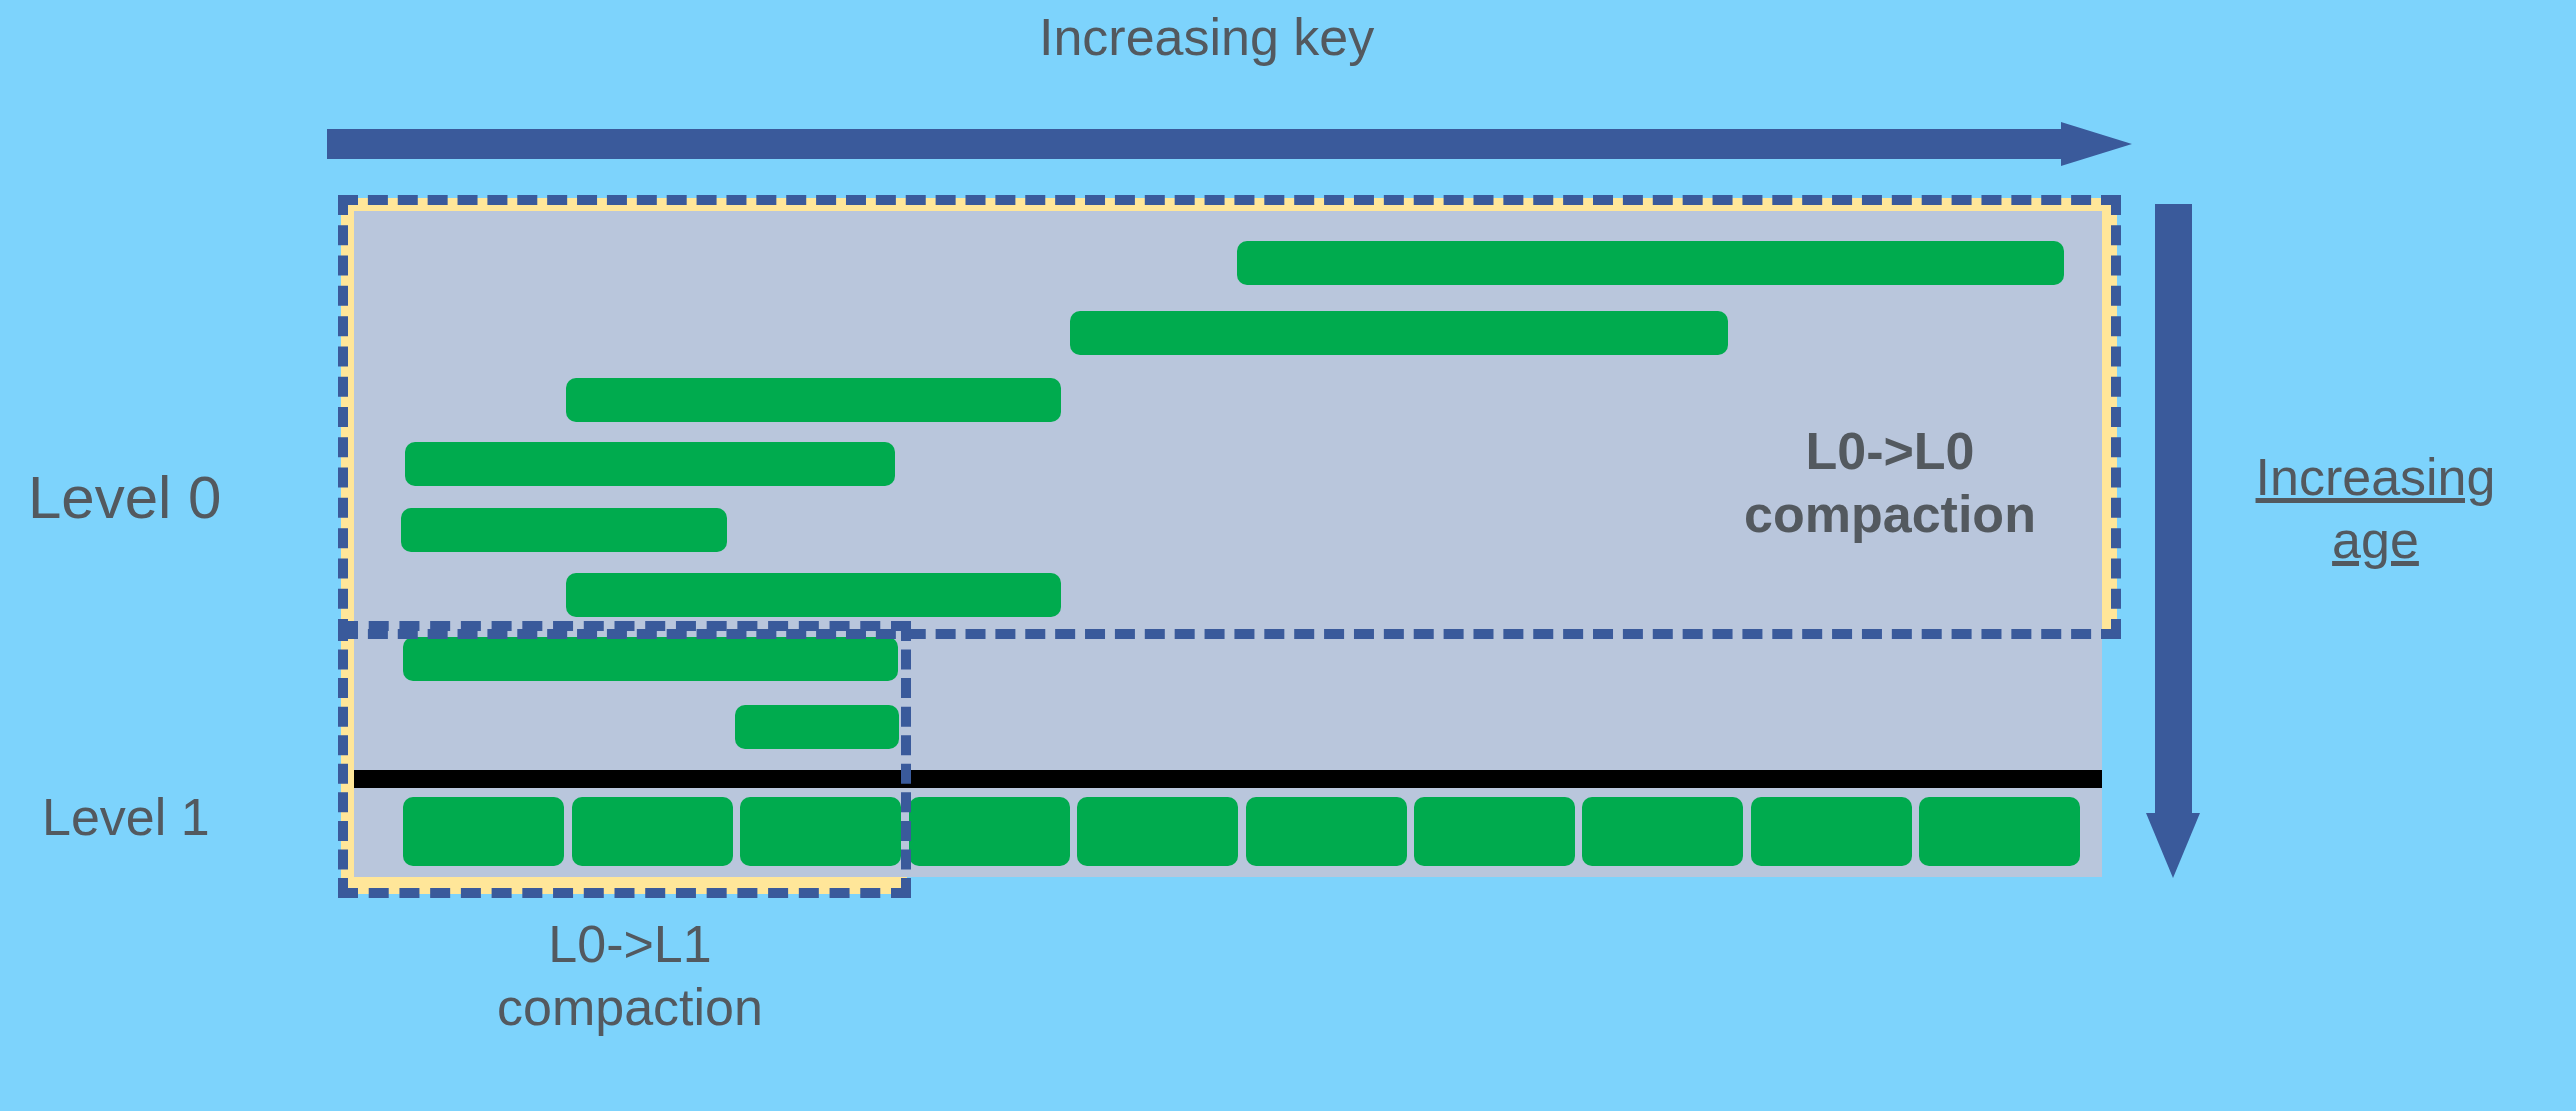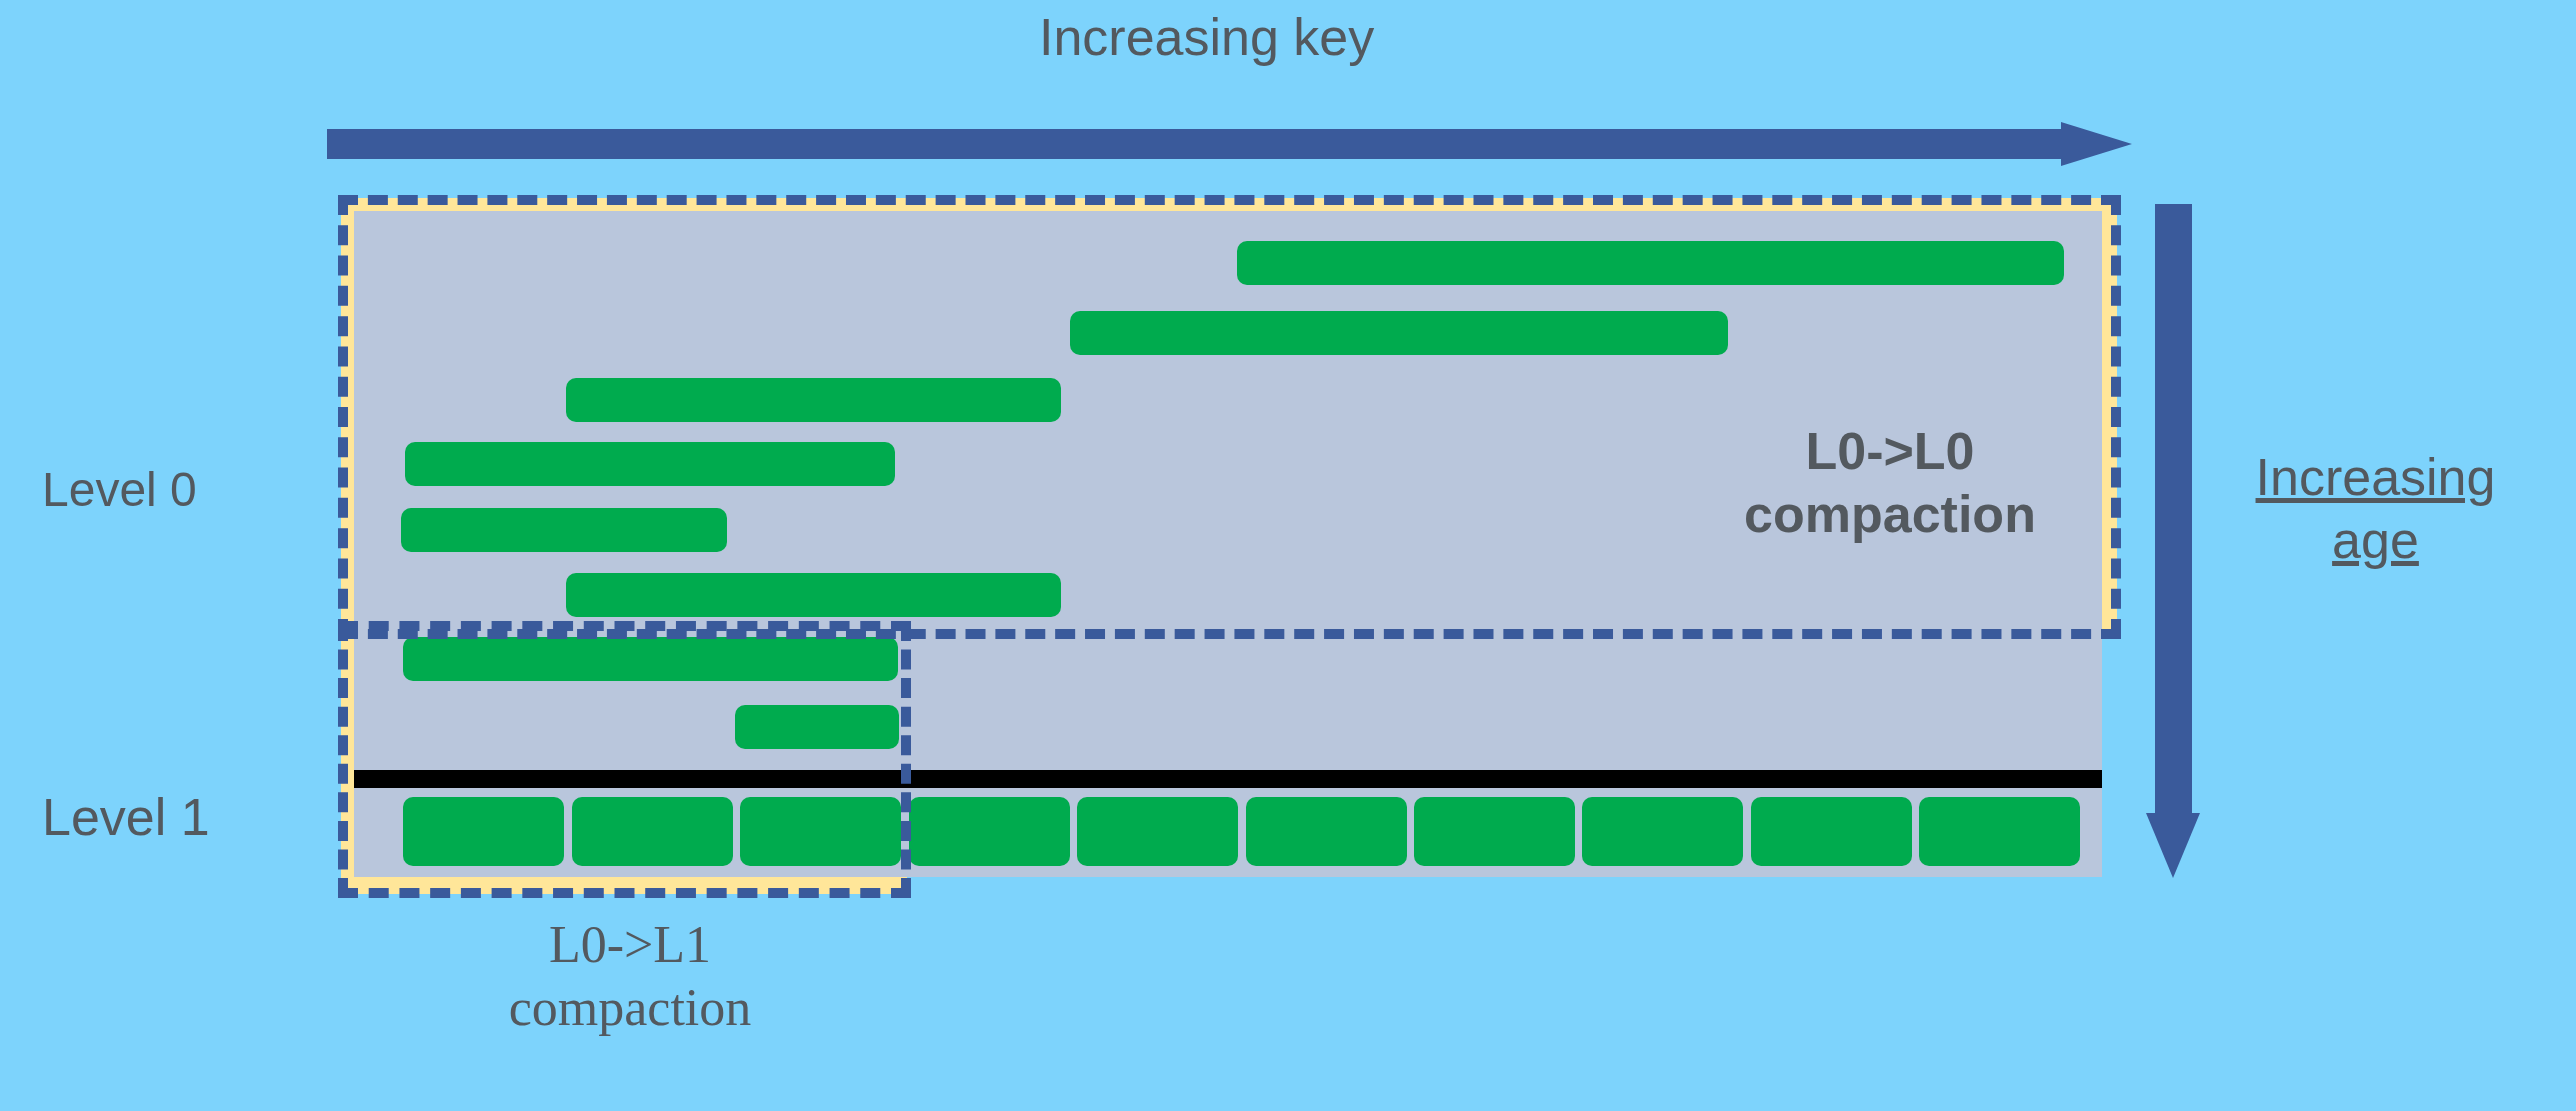--- a/index.html
+++ b/index.html
@@ -167,23 +167,23 @@
     font-size: 52px;
   }
   #label-increasing-age {
     left: 2209px;
     top: 446px;
     font-size: 52px;
     text-align: center;
     width: 333px;
   }
   #label-level0 {
-    left: 42px;
+    left: 28px;
     top: 461px;
-    font-size: 48px;
+    font-size: 60px;
   }
   #label-level1 {
     left: 42px;
     top: 786px;
     font-size: 52px;
   }
   #label-l0l0 {
     left: 1720px;
     top: 420px;
     font-size: 52px;
@@ -245,16 +245,16 @@
       <div class="sst-l1" style="left: 1919px; width: 161px; background: rgb(0, 171, 78);"></div>
     </div>
 
   <div class="dashed-box" id="l0l0-dashed" style="border-color: rgb(58, 90, 155);"></div>
   <div class="dashed-box" id="l0l1-dashed" style="border-color: rgb(58, 90, 155);"></div>
 
   <div class="lbl" id="label-level0" style="color: rgb(83, 89, 95);">Level 0</div>
   <div class="lbl" id="label-level1" style="color: rgb(83, 89, 95);">Level 1</div>
 
   <div class="lbl" id="label-l0l0" style="color: rgb(83, 89, 95); font-weight: bold;"><span>L0-&gt;L0</span><br><span>compaction</span></div>
-  <div class="lbl" id="label-l0l1" style="color: rgb(83, 89, 95); font-family: Liberation Serif, serif;"><span>L0-&gt;L1</span><br><span>compaction</span></div>
+  <div class="lbl" id="label-l0l1" style="color: rgb(83, 89, 95);"><span>L0-&gt;L1</span><br><span>compaction</span></div>
 
 </div>
 
 
 </body></html>

